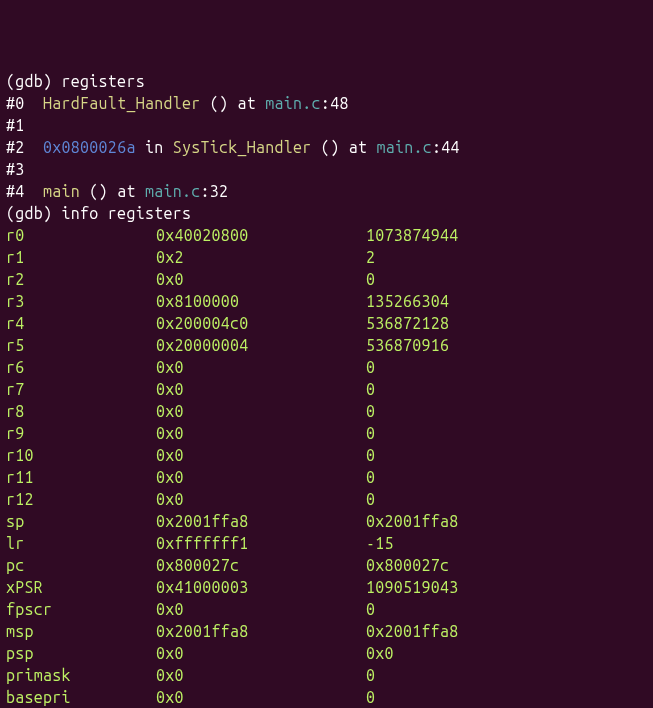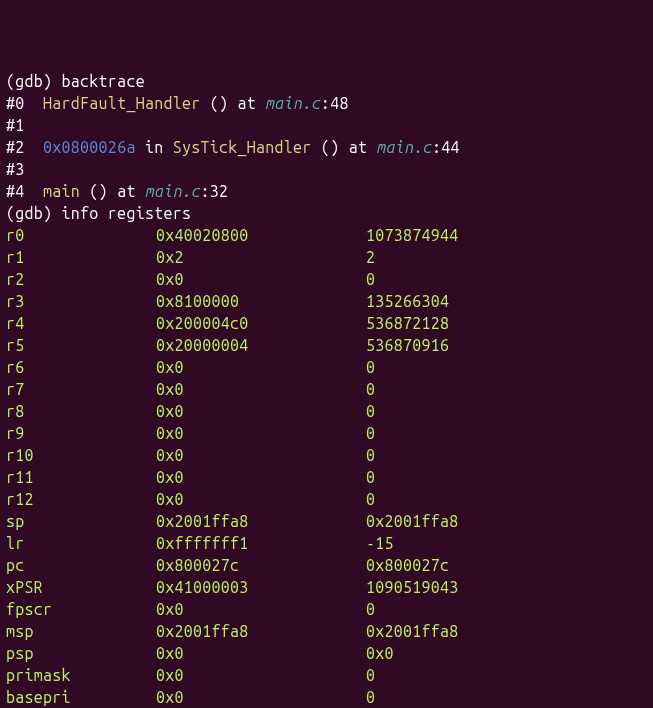--- a/index.html
+++ b/index.html
@@ -13,29 +13,29 @@
       font-family: 'Ubuntu Mono', 'DejaVu Sans Mono', 'Consolas', monospace;
       font-size: 16px;
       line-height: 22px;
       padding: 4px 6px;
       width: 653px;
       white-space: pre;
       letter-spacing: 0.3px;
     }
     .num-white { color: #ffffff; }
     .func { color: #d7d787; }
-    .file { color: #5fafaf; font-style: italic; }
+    .file { color: #5fafaf; }
     .addr { color: #5f87d7; }
     .signal { color: #d7d75f; }
     .reg-line { color: #bef264; }
     .col1 { display: inline-block; width: 150px; }
     .col2 { display: inline-block; width: 210px; }
   </style>
 </head>
 <body>
 
 
-<div><span>(gdb) </span><span>backtrace</span>
+<div><span>(gdb) </span><span>registers</span>
 <div id="bt-container"><div><span class="num-white">#0  </span><span class="func">HardFault_Handler</span><span> ()</span><span> at </span><span class="file">main.c</span><span>:</span><span>48</span></div><div><span class="num-white">#1  </span><span class="signal"><signal handler="" called=""></signal></span></div><div><span class="num-white">#2  </span><span class="addr">0x0800026a</span><span> in </span><span class="func">SysTick_Handler</span><span> ()</span><span> at </span><span class="file">main.c</span><span>:</span><span>44</span></div><div><span class="num-white">#3  </span><span class="signal"><signal handler="" called=""></signal></span></div><div><span class="num-white">#4  </span><span class="func">main</span><span> ()</span><span> at </span><span class="file">main.c</span><span>:</span><span>32</span></div></div><span>(gdb) </span><span>info registers</span>
 <div id="reg-container"><div class="reg-line"><span class="col1">r0</span><span class="col2">0x40020800</span><span>1073874944</span></div><div class="reg-line"><span class="col1">r1</span><span class="col2">0x2</span><span>2</span></div><div class="reg-line"><span class="col1">r2</span><span class="col2">0x0</span><span>0</span></div><div class="reg-line"><span class="col1">r3</span><span class="col2">0x8100000</span><span>135266304</span></div><div class="reg-line"><span class="col1">r4</span><span class="col2">0x200004c0</span><span>536872128</span></div><div class="reg-line"><span class="col1">r5</span><span class="col2">0x20000004</span><span>536870916</span></div><div class="reg-line"><span class="col1">r6</span><span class="col2">0x0</span><span>0</span></div><div class="reg-line"><span class="col1">r7</span><span class="col2">0x0</span><span>0</span></div><div class="reg-line"><span class="col1">r8</span><span class="col2">0x0</span><span>0</span></div><div class="reg-line"><span class="col1">r9</span><span class="col2">0x0</span><span>0</span></div><div class="reg-line"><span class="col1">r10</span><span class="col2">0x0</span><span>0</span></div><div class="reg-line"><span class="col1">r11</span><span class="col2">0x0</span><span>0</span></div><div class="reg-line"><span class="col1">r12</span><span class="col2">0x0</span><span>0</span></div><div class="reg-line"><span class="col1">sp</span><span class="col2">0x2001ffa8</span><span>0x2001ffa8</span></div><div class="reg-line"><span class="col1">lr</span><span class="col2">0xfffffff1</span><span>-15</span></div><div class="reg-line"><span class="col1">pc</span><span class="col2">0x800027c</span><span>0x800027c <hardfault_handler></hardfault_handler></span></div><div class="reg-line"><span class="col1">xPSR</span><span class="col2">0x41000003</span><span>1090519043</span></div><div class="reg-line"><span class="col1">fpscr</span><span class="col2">0x0</span><span>0</span></div><div class="reg-line"><span class="col1">msp</span><span class="col2">0x2001ffa8</span><span>0x2001ffa8</span></div><div class="reg-line"><span class="col1">psp</span><span class="col2">0x0</span><span>0x0</span></div><div class="reg-line"><span class="col1">primask</span><span class="col2">0x0</span><span>0</span></div><div class="reg-line"><span class="col1">basepri</span><span class="col2">0x0</span><span>0</span></div></div></div>
 
 
 
 
 </body></html>

